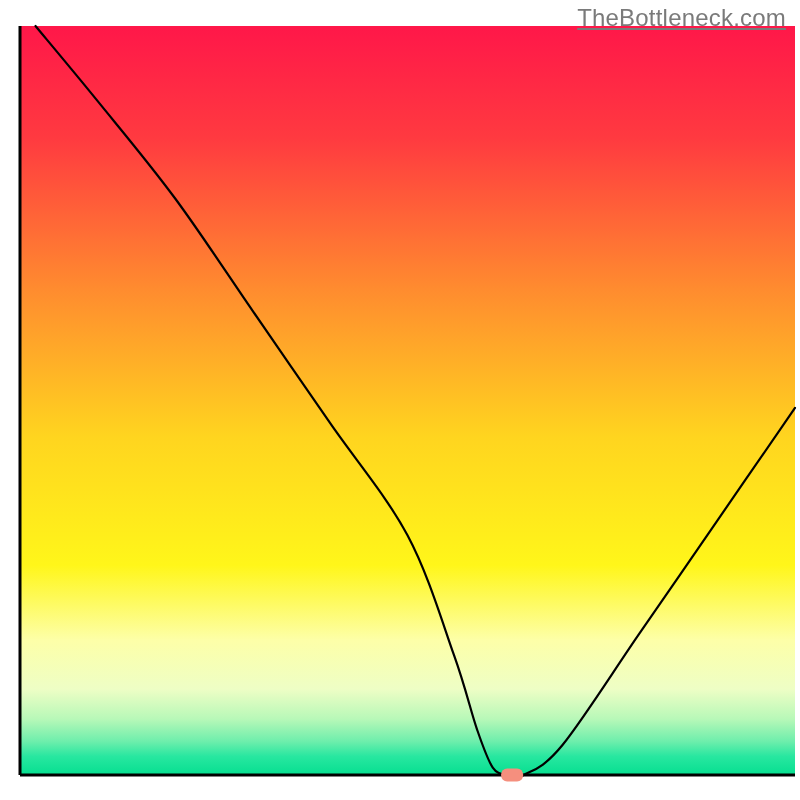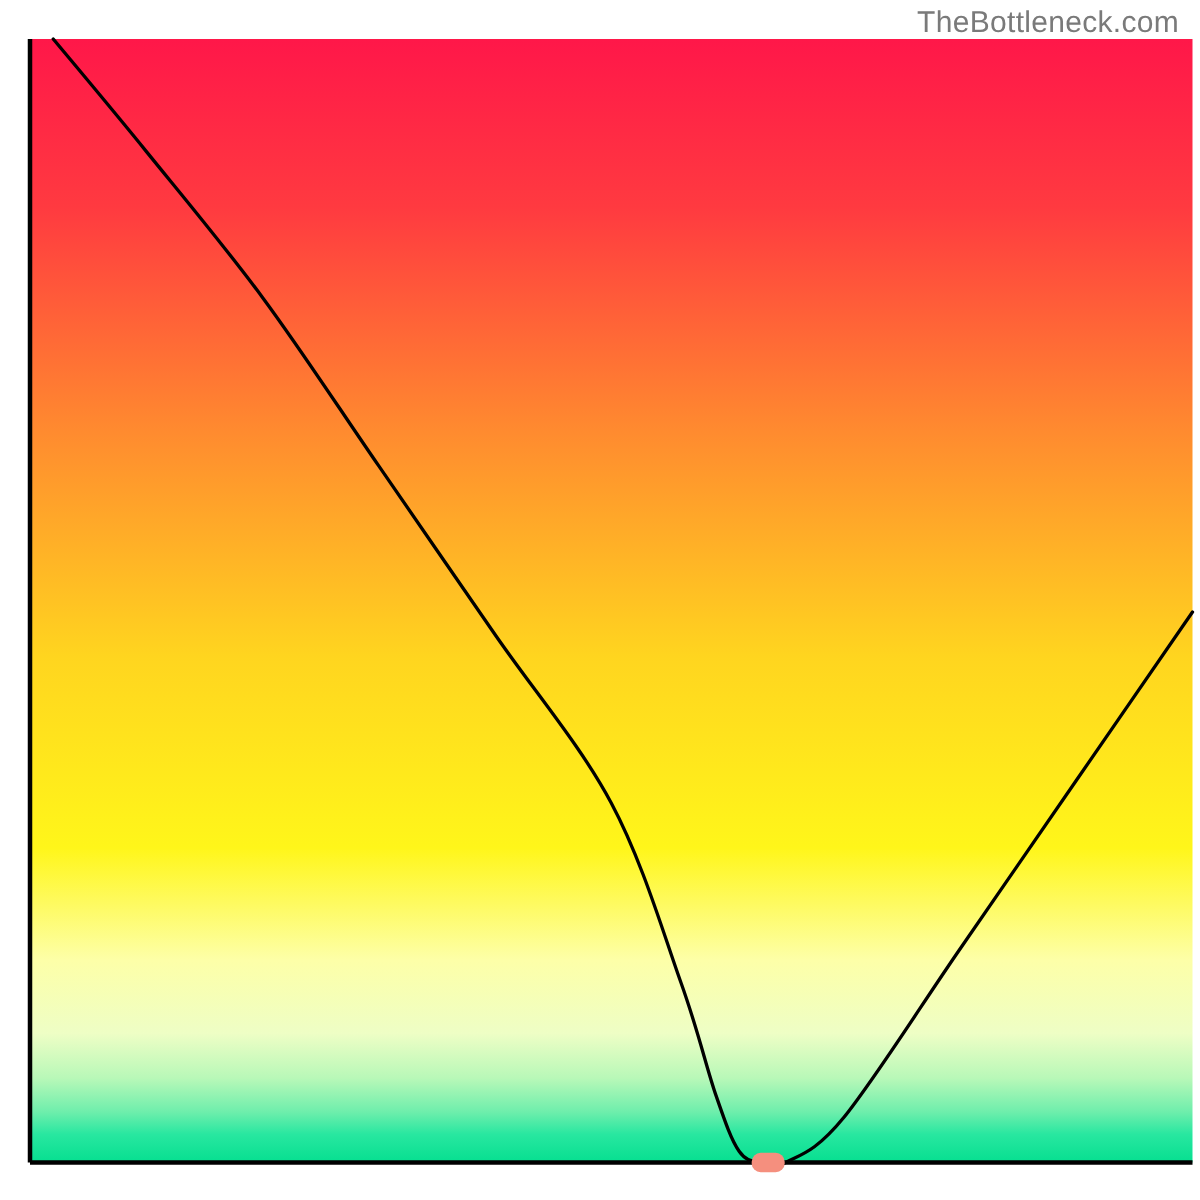--- a/index.html
+++ b/index.html
@@ -13,24 +13,25 @@
   .container {
     position: relative;
     width: 800px;
     height: 800px;
   }
   .watermark {
     position: absolute;
     top: 4px;
     right: 14px;
     color: #7a7a7a;
-    font-size: 20px;
+    font-size: 24px;
     font-weight: 400;
     z-index: 10;
     letter-spacing: 0.2px;
+    text-decoration: underline;
   }
   svg {
     position: absolute;
     top: 0;
     left: 0;
   }
 </style>
 </head>
 <body>
 

